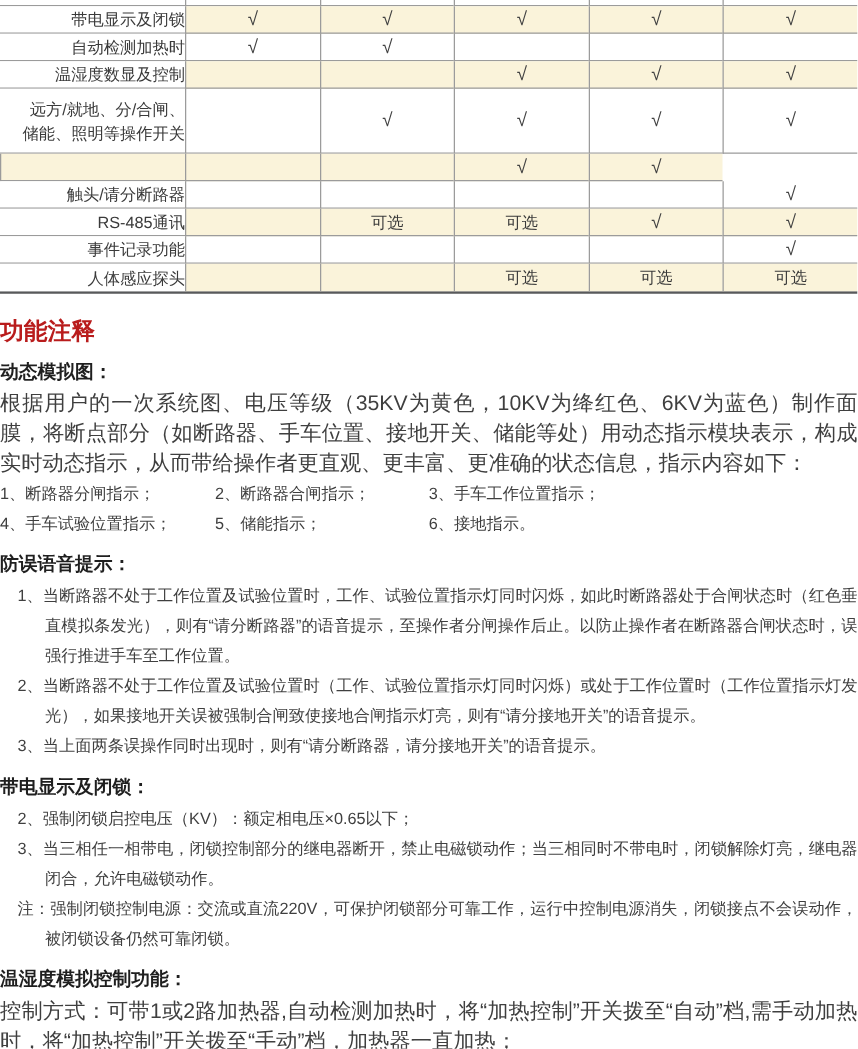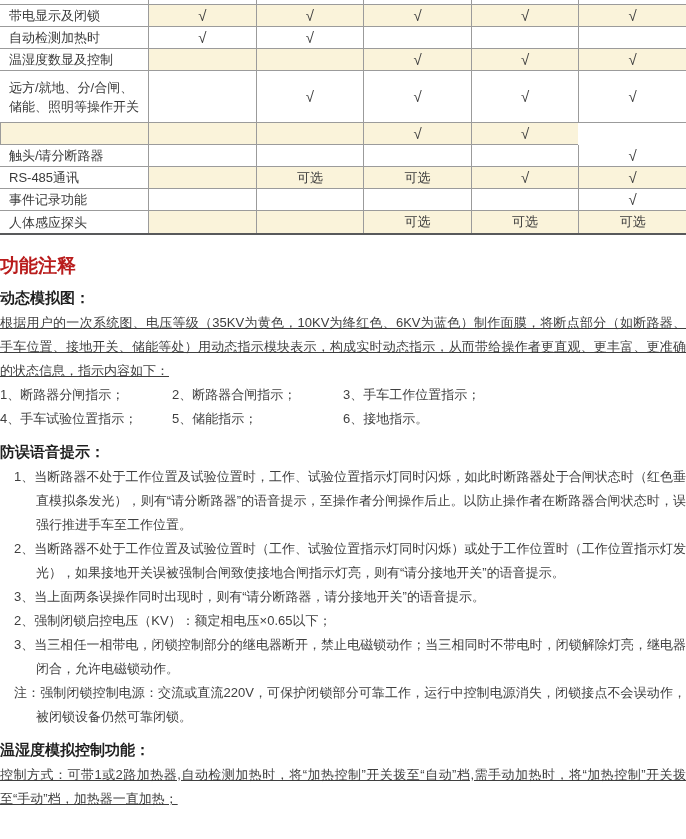--- a/index.html
+++ b/index.html
@@ -8,21 +8,21 @@
     width: 686px; height: 839px; overflow: hidden;
     background: #ffffff;
     font-family: "Liberation Sans", "DejaVu Sans", sans-serif;
     color: #3f3f3f;
   }
 
   
   .ftable { width: 686px; border-bottom: 2px solid #58595b; }
   .partial-row, .trow { display: grid; grid-template-columns: 148px repeat(5, 1fr); }
   .partial-row { height: 5px; }
-  .tcell { border-bottom: 1px solid #9b9b9b; }
+  .tcell { border-bottom: 1px solid #9b9b9b; align-items: flex-end; }
   .tcell.data { border-left: 1px solid #9b9b9b; }
   .partial-row .tcell { background: #fff; }
   .trow { height: 22px; }
   .trow.tall { height: 52px; }
   .trow:last-child .tcell { border-bottom: none; }
   .trow.shaded .tcell.data { background: #faf3da; }
   .tcell.label {
     background: #fff; padding-left: 9px;
     display: flex; flex-direction: column; justify-content: center;
     font-size: 13px; line-height: 19px; color: #3a3a3a; white-space: nowrap;
@@ -37,22 +37,22 @@
   .content { width: 686px; }
   .section-title {
     color: #b91c1c; font-size: 19px; font-weight: bold;
     margin: 20px 0 0 0; line-height: 22px;
   }
   .sub-heading {
     color: #1f1f1f; font-size: 15px; font-weight: bold;
     margin: 12px 0 4px 0; line-height: 18px;
   }
   .body-par {
-    font-size: 13px; line-height: 24px; margin: 0;
-    text-align: justify; color: #3f3f3f; text-decoration: underline;
+    font-size: 17px; line-height: 24px; margin: 0;
+    text-align: justify; color: #3f3f3f;
   }
   .dyn-grid {
     display: grid; grid-template-columns: 172px 171px auto;
     font-size: 13px; line-height: 24px; color: #3f3f3f;
   }
   .num-item {
     font-size: 13px; line-height: 24px; color: #3f3f3f;
     padding-left: 36px; text-indent: -22px; text-align: justify;
   }
 </style>
@@ -174,20 +174,21 @@
       <div>6、接地指示。</div>
     </div>
 
   <h2 class="sub-heading">防误语音提示：</h2>
   <div>
       <div class="num-item">1、当断路器不处于工作位置及试验位置时，工作、试验位置指示灯同时闪烁，如此时断路器处于合闸状态时（红色垂直模拟条发光），则有“请分断路器”的语音提示，至操作者分闸操作后止。以防止操作者在断路器合闸状态时，误强行推进手车至工作位置。</div>
       <div class="num-item">2、当断路器不处于工作位置及试验位置时（工作、试验位置指示灯同时闪烁）或处于工作位置时（工作位置指示灯发光），如果接地开关误被强制合闸致使接地合闸指示灯亮，则有“请分接地开关”的语音提示。</div>
       <div class="num-item">3、当上面两条误操作同时出现时，则有“请分断路器，请分接地开关”的语音提示。</div>
     </div>
 
+  <h2 class="sub-heading">带电显示及闭锁：</h2>
   <div>
       <div class="num-item">2、强制闭锁启控电压（KV）：额定相电压×0.65以下；</div>
       <div class="num-item">3、当三相任一相带电，闭锁控制部分的继电器断开，禁止电磁锁动作；当三相同时不带电时，闭锁解除灯亮，继电器闭合，允许电磁锁动作。</div>
       <div class="num-item">注：强制闭锁控制电源：交流或直流220V，可保护闭锁部分可靠工作，运行中控制电源消失，闭锁接点不会误动作，被闭锁设备仍然可靠闭锁。</div>
     </div>
 
   <h2 class="sub-heading">温湿度模拟控制功能：</h2>
   <p class="body-par">控制方式：可带1或2路加热器,自动检测加热时，将“加热控制”开关拨至“自动”档,需手动加热时，将“加热控制”开关拨至“手动”档，加热器一直加热；</p>
 </div>
 

